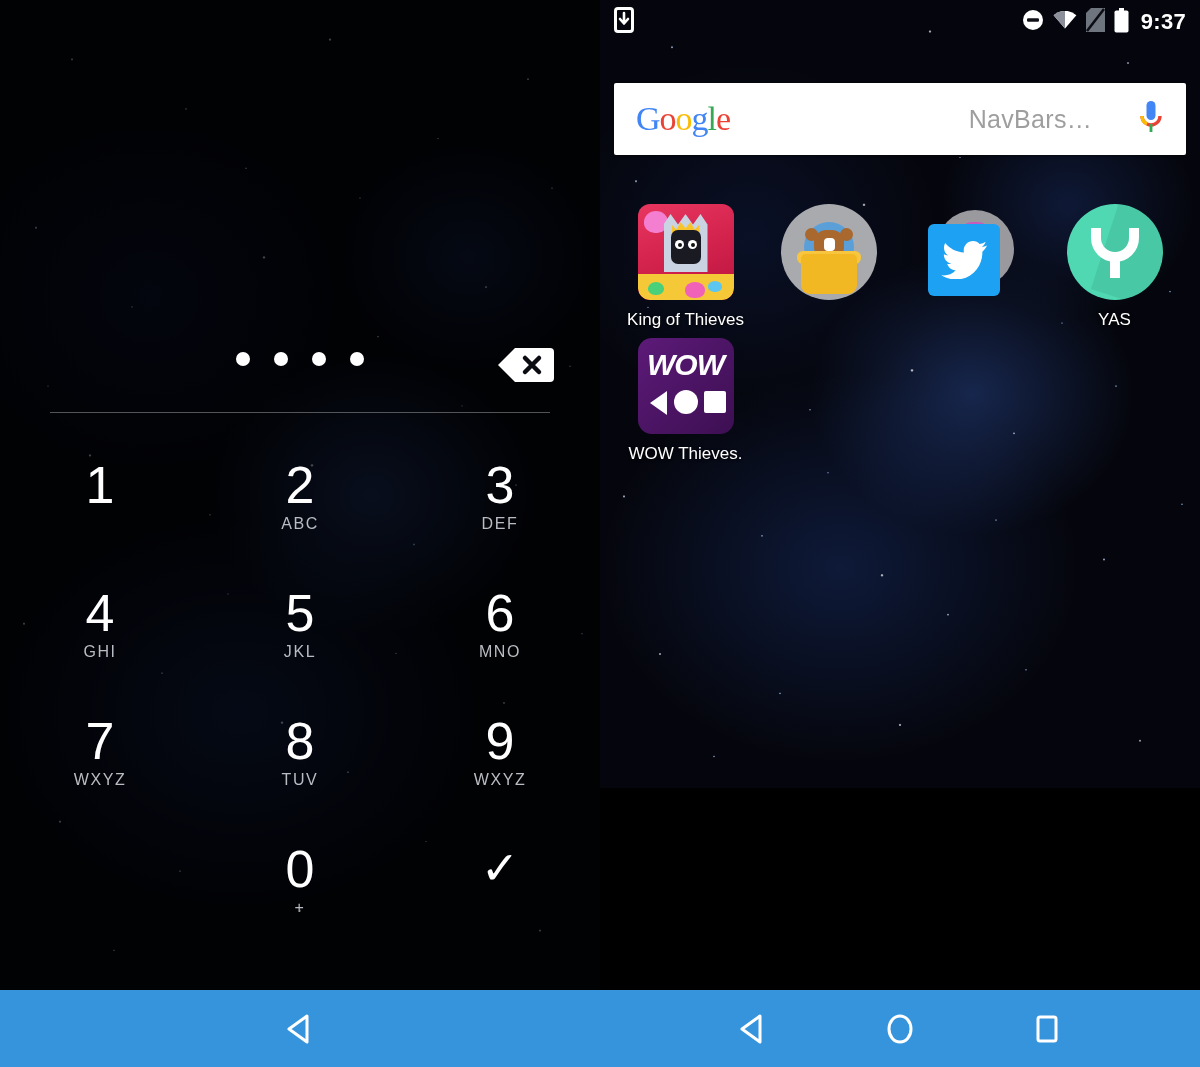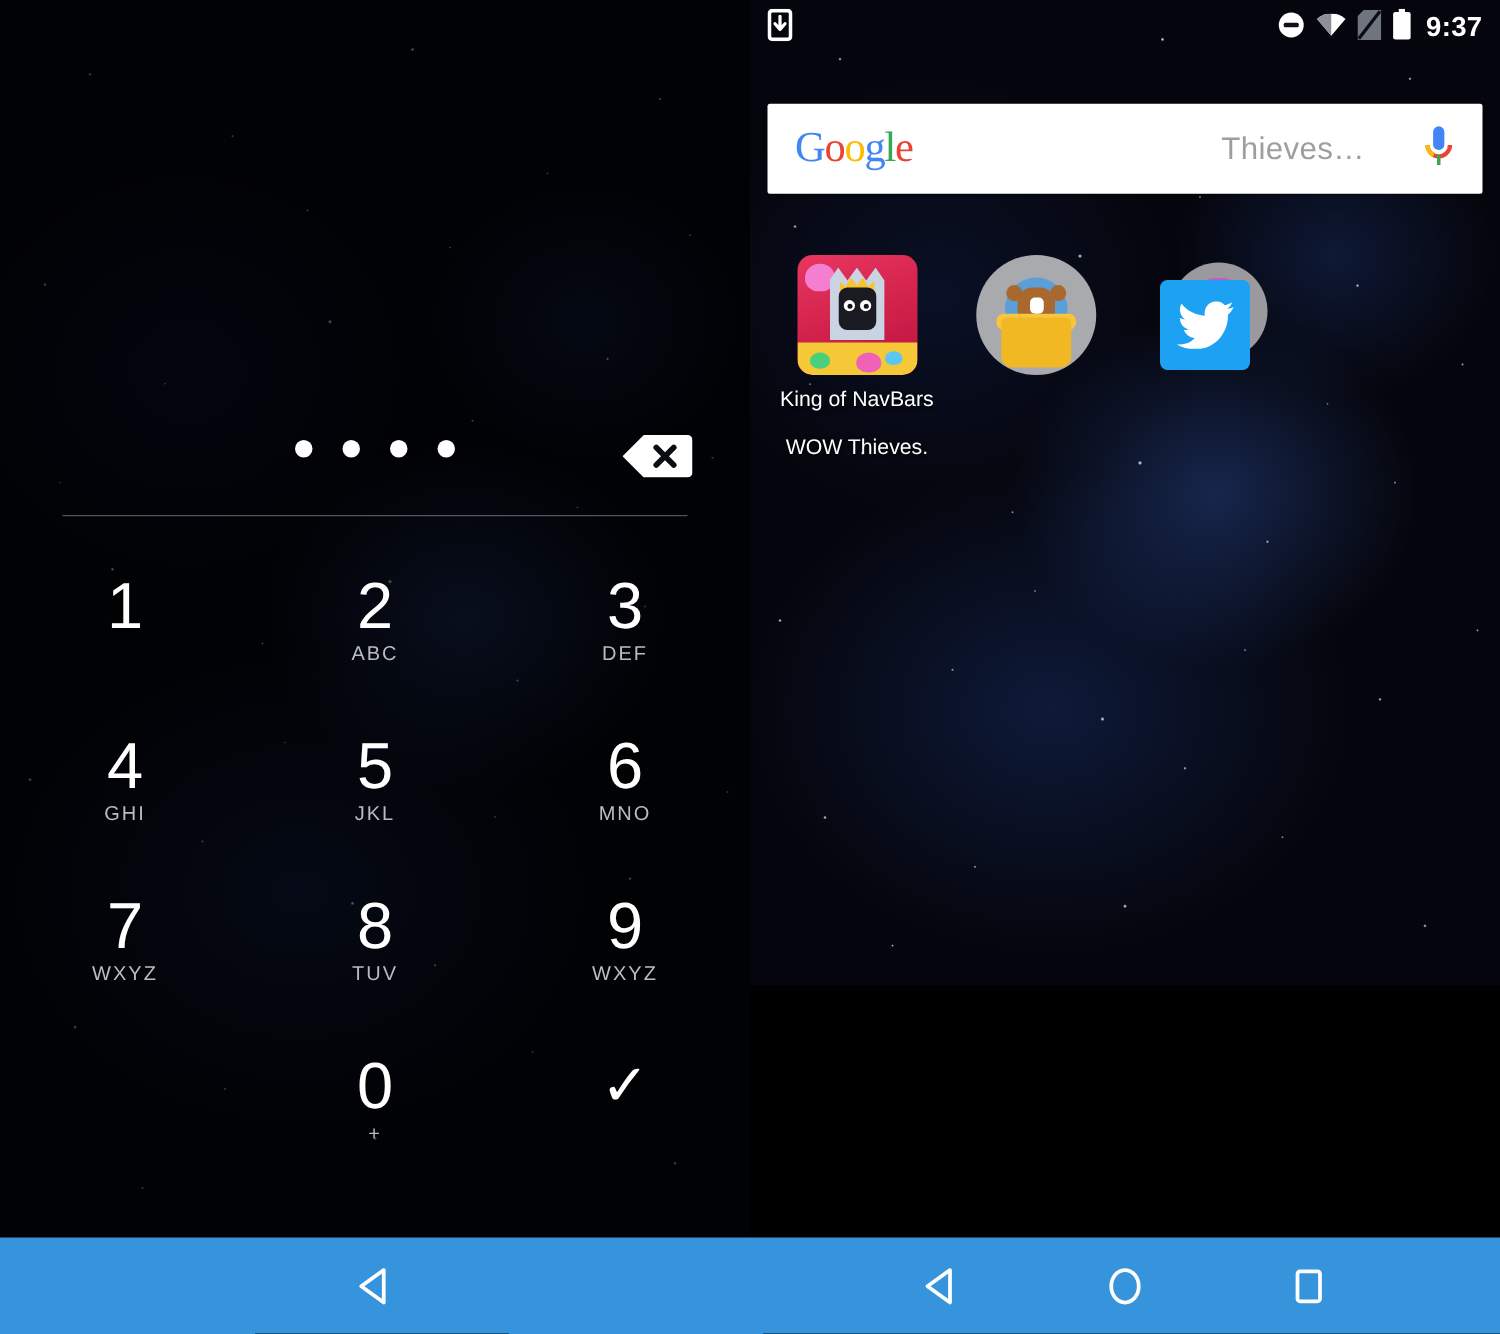--- a/index.html
+++ b/index.html
@@ -350,21 +350,21 @@
             <rect x="5" y="0" width="5" height="3" fill="#fff"></rect>
             <rect x="0.5" y="2.5" width="14" height="22" rx="1.8" fill="#fff"></rect>
           </svg>
         </span>
         <span class="clock">9:37</span>
       </div>
     </div>
 
     <div class="searchbar">
       <div class="g-logo"><span class="g-b">G</span><span class="g-r">o</span><span class="g-y">o</span><span class="g-b">g</span><span class="g-g">l</span><span class="g-r">e</span></div>
-      <div class="search-ph">Thieves…</div>
+      <div class="search-ph">NavBars…</div>
       <div class="mic">
         <svg viewBox="0 0 26 38" width="26" height="38">
           <rect x="8.5" y="1" width="9" height="19" rx="4.5" fill="#4285F4"></rect>
           <path d="M4 16 a9 9 0 0 0 18 0" fill="none" stroke="#EA4335" stroke-width="3.4"></path>
           <path d="M4 16 a9 9 0 0 0 5 8" fill="none" stroke="#FBBC05" stroke-width="3.4"></path>
           <rect x="11.6" y="24" width="2.8" height="8" fill="#34A853"></rect>
         </svg>
       </div>
     </div>
 
@@ -378,21 +378,21 @@
               <div class="crown"></div>
               <div class="king"></div>
               <div class="eye l"></div>
                 <div class="eye r"></div>
               <div class="gold"></div>
               <div class="gem1"></div>
                 <div class="gem2"></div>
                 <div class="gem3"></div>
             </div>
           </div>
-          <div class="app-label">King of NavBars</div>
+          <div class="app-label">King of Thieves</div>
         </div>
 
         <div class="app-cell">
           <div class="app-icon">
             <div class="ic-bear">
               <div class="sky"></div>
               <div class="ear l"></div>
                 <div class="ear r"></div>
               <div class="head"></div>
               <div class="mouth"></div>
@@ -412,24 +412,44 @@
               <div class="tw">
                 <svg width="46" height="38" viewBox="0 0 46 38">
                   <path d="M45 4.5c-1.7.75-3.5 1.25-5.4 1.5 1.95-1.2 3.4-3 4.1-5.2-1.8 1.1-3.8 1.9-6 2.3C36.1 1.2 33.7 0 31 0c-5.1 0-9.3 4.2-9.3 9.4 0 .75.1 1.45.25 2.1C14.3 11.1 7.6 7.5 3.2 2c-.8 1.4-1.25 3-1.25 4.75 0 3.25 1.65 6.1 4.15 7.8-1.55-.05-3-.5-4.25-1.2v.1c0 4.55 3.2 8.35 7.45 9.2-.8.2-1.6.35-2.45.35-.6 0-1.2-.05-1.75-.2 1.2 3.75 4.65 6.45 8.75 6.55C10.6 32.9 6.3 34.5 1.7 34.5c-.8 0-1.6-.05-2.35-.15C3.5 37 8.5 38.5 13.9 38.5c17.1 0 26.45-14.2 26.45-26.5 0-.4 0-.8-.03-1.2C42.15 9.4 43.75 7.1 45 4.5z" fill="#ffffff" transform="translate(1,0)"></path>
                 </svg>
               </div>
             </div>
           </div>
           <div class="app-label"></div>
         </div>
 
+        <div class="app-cell">
+          <div class="app-icon">
+            <div class="ic-yas">
+              <div class="shade"></div>
+              <div class="cup"></div>
+              <div class="stem"></div>
+            </div>
+          </div>
+          <div class="app-label">YAS</div>
+        </div>
       </div>
 
       <div class="grid-row">
         <div class="app-cell">
+          <div class="app-icon">
+            <div class="ic-wow">
+              <div class="wowtxt">WOW</div>
+              <div class="navshapes">
+                <span class="tri"></span>
+                  <span class="cir"></span>
+                  <span class="sq"></span>
+              </div>
+            </div>
+          </div>
           <div class="app-label">WOW Thieves.</div>
         </div>
       </div>
     </div>
 
     <div class="page-dots">
       <span class="d"></span>
       <span class="d"></span>
       <span class="d active"></span>
       <span class="d"></span>

